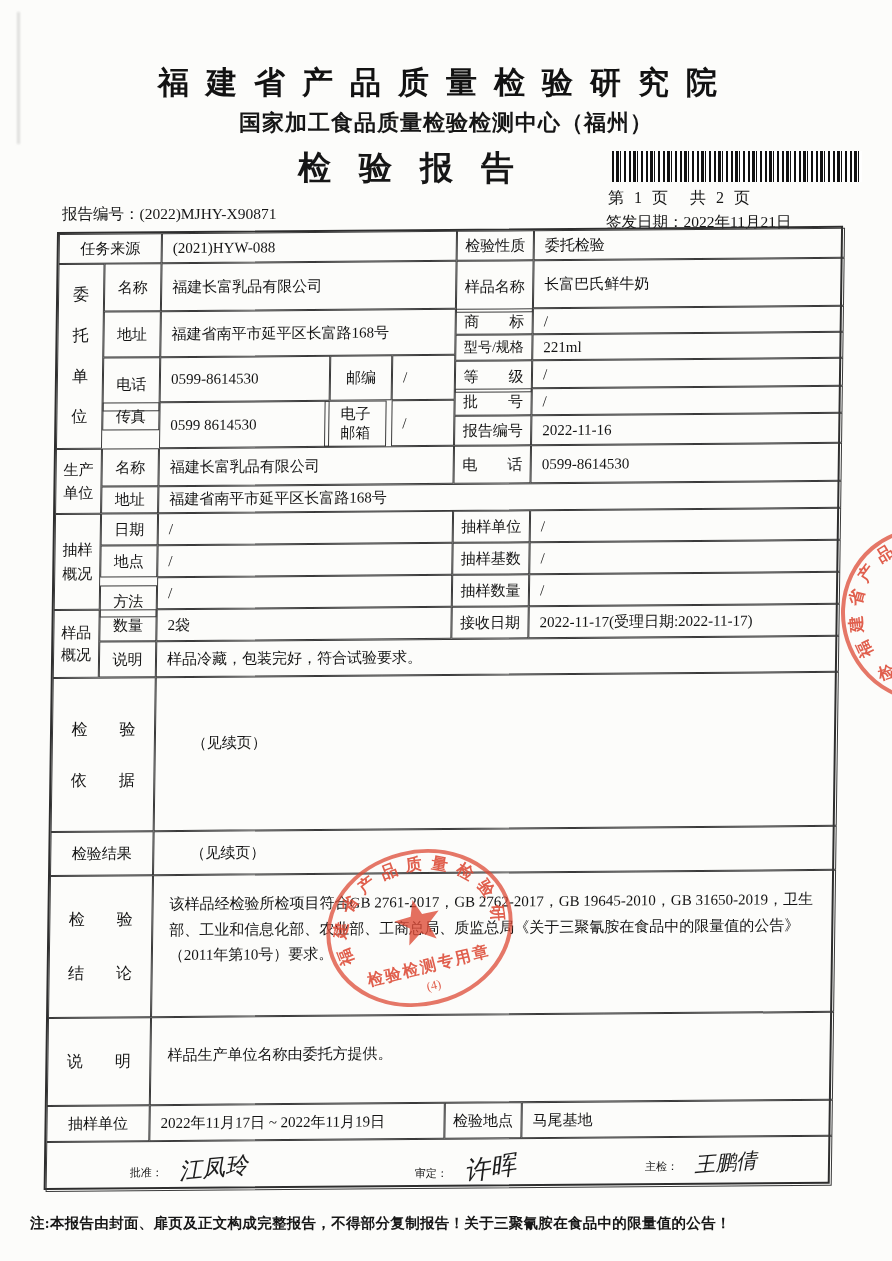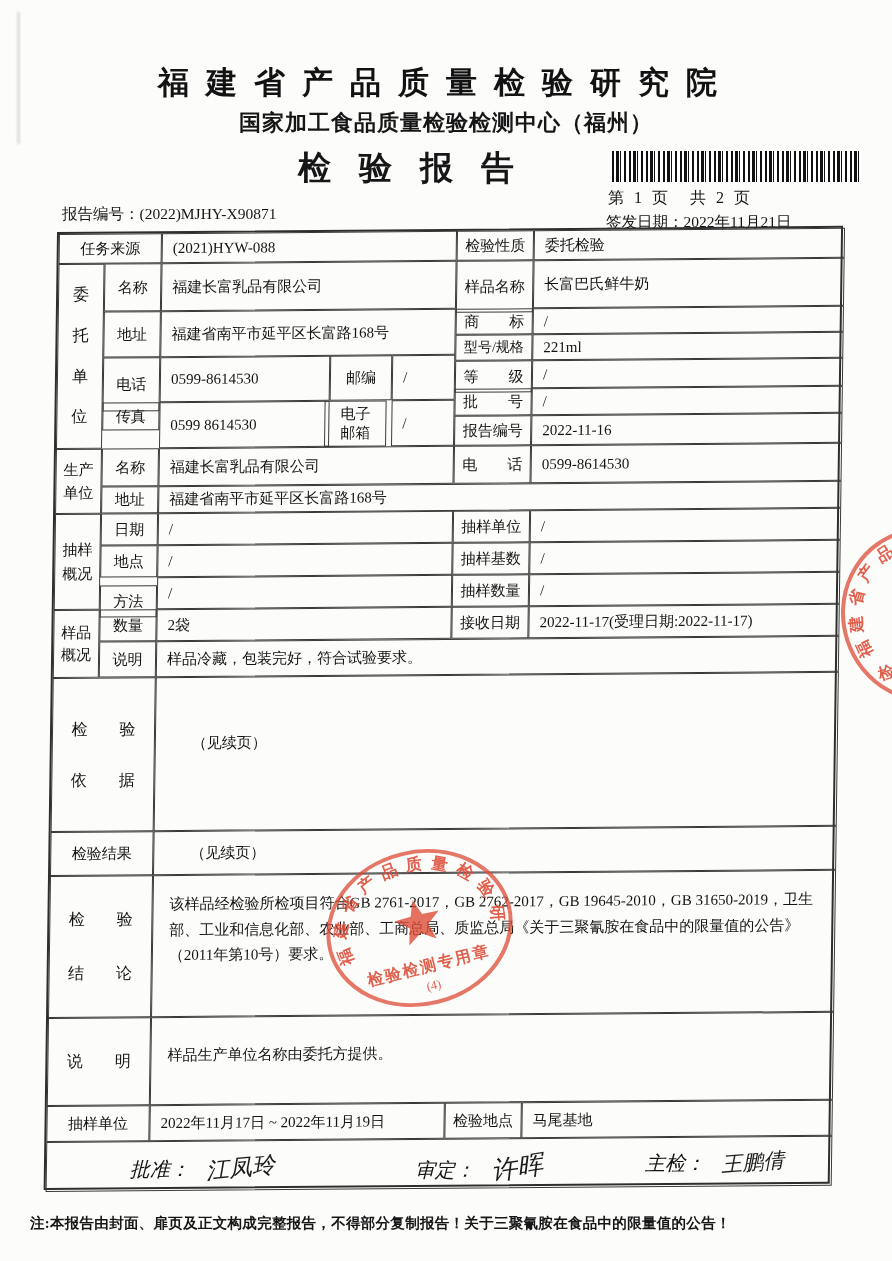--- a/index.html
+++ b/index.html
@@ -26,21 +26,21 @@
        transform:skewX(-0.8deg) skewY(-0.45deg);transform-origin:0 0;}
   .c{position:absolute;box-sizing:border-box;border:1px solid #3a3a3a;
      font-size:15px;color:#141414;display:flex;align-items:center;
      justify-content:center;text-align:center;line-height:1.25;overflow:hidden;}
   .v{justify-content:flex-start;text-align:left;padding-left:10px;}
   .pre{white-space:pre-line;}
   .grp{line-height:2.55;font-size:16px;}
   .topleft{align-items:flex-start;justify-content:flex-start;text-align:left;}
   .concl{padding:16px 14px 0 16px;line-height:1.7;}
   .hand{font-style:italic;font-size:23px;color:#1c1c1c;display:inline-block;margin-left:16px;font-family:"DejaVu Serif", serif;}
-  .sig-lbl{font-size:20px;font-style:italic;}
+  .sig-lbl{font-size:11px;}
   .sig-item{position:absolute;top:12px;white-space:nowrap;}
   
   .foot{left:30px;top:1214px;font-size:14.5px;font-weight:700;letter-spacing:.3px;}
   
   .stamp{position:absolute;pointer-events:none;opacity:.88;}
   .stamp svg{overflow:visible;}
 </style>
 </head>
 <body>
 

